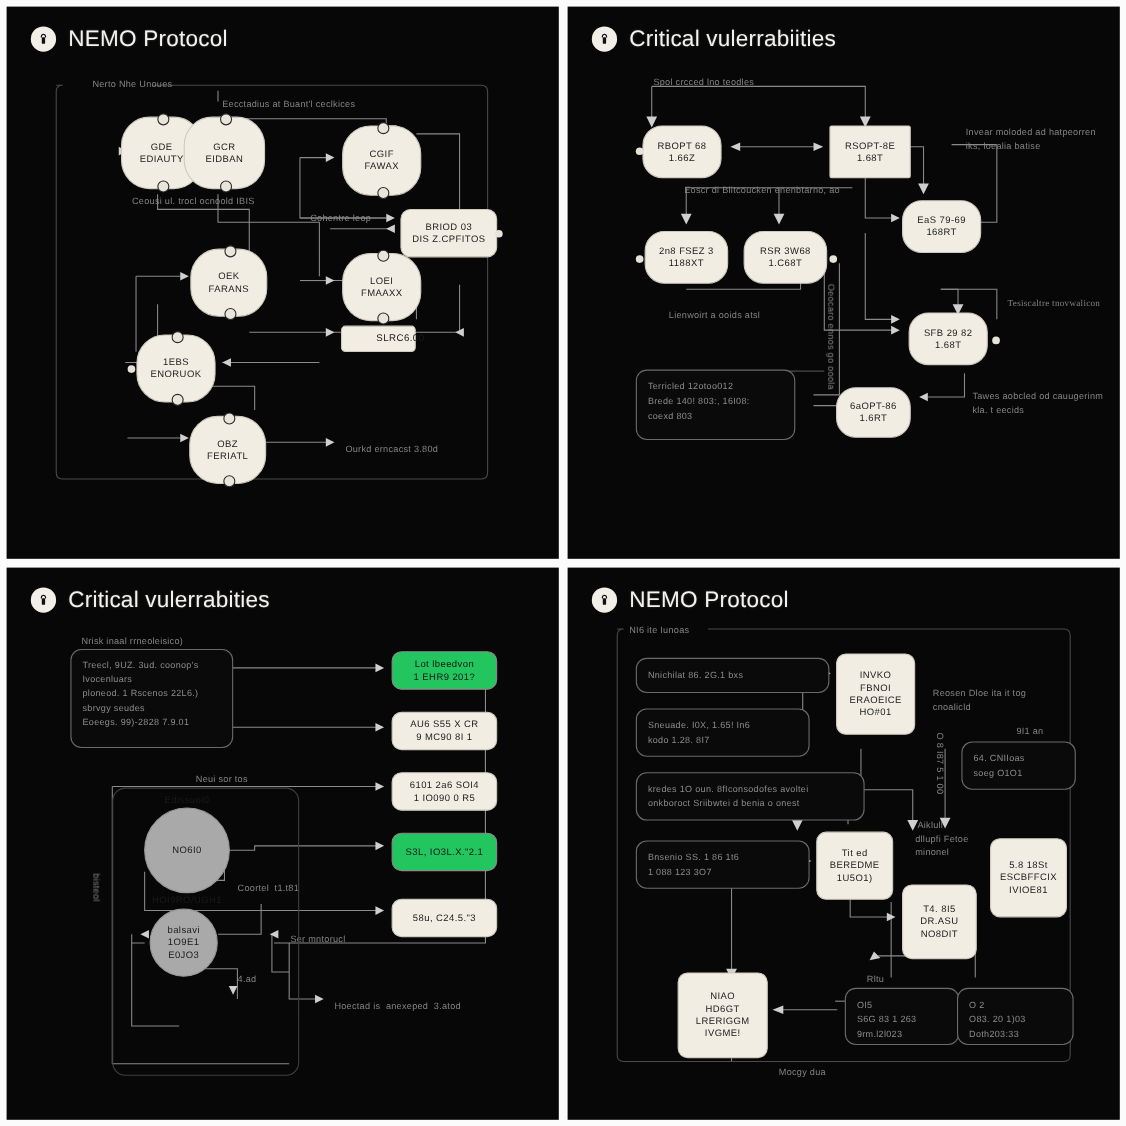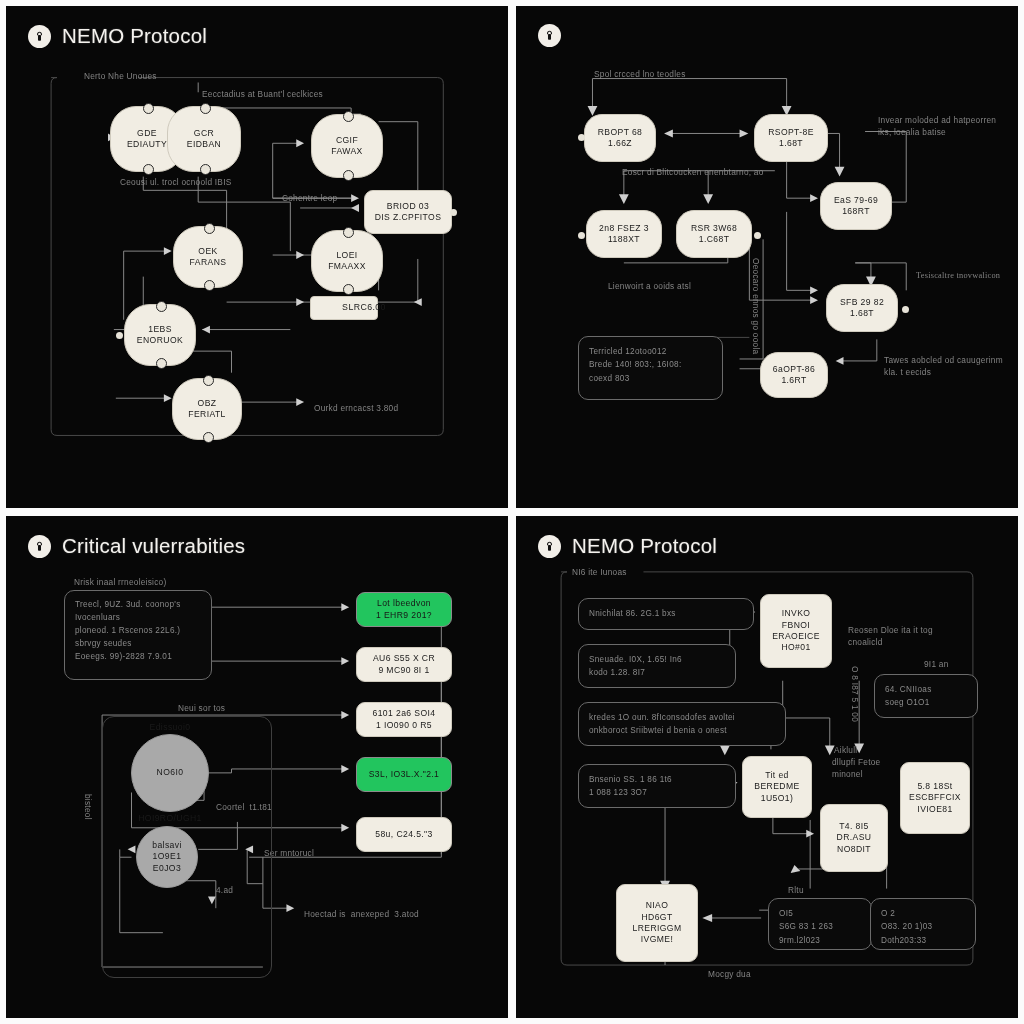--- a/index.html
+++ b/index.html
@@ -4,21 +4,21 @@
 <style>
   html,body{margin:0;padding:0;background:#ffffff;}
   body{width:1024px;height:1024px;overflow:hidden;font-family:"Liberation Sans",sans-serif;}
 
   .sheet{width:1024px;height:1024px;background:#fbfbfb;box-sizing:border-box;padding:6px;}
   .grid{width:1012px;height:1012px;display:grid;grid-template-columns:1fr 1fr;grid-template-rows:1fr 1fr;gap:8px;}
 
   .panel{position:relative;background:#070707;overflow:hidden;}
 
   
-  .phead{position:absolute;left:22px;top:18px;display:flex;align-items:flex-end;gap:11px;z-index:40;}
+  .phead{position:absolute;left:22px;top:18px;display:flex;align-items:flex-start;gap:11px;z-index:40;}
   .lockbadge{width:23px;height:23px;border-radius:50%;background:#f2efe9;display:flex;align-items:center;justify-content:center;flex:0 0 auto;}
   .lockbadge svg{display:block;}
   .ptitle{color:#f4f2ee;font-size:20.5px;letter-spacing:.2px;white-space:nowrap;text-shadow:0 0 2px rgba(255,255,255,.25);}
 
   
   .canvas{position:absolute;inset:0;}
   .canvas svg{position:absolute;inset:0;width:100%;height:100%;}
 
   
   .lbl{position:absolute;color:#8e8e8e;font-size:8.3px;line-height:1.45;letter-spacing:.25px;white-space:pre;
@@ -197,20 +197,21 @@
   </div>
 
   <div class="panel">
     <div class="phead">
       <span class="lockbadge">
         <svg width="13" height="13" viewBox="0 0 24 24">
               <path fill="#111" d="M12 3c-2.5 0-4.5 2-4.5 4.5v2h2v-2C9.5 6.1 10.6 5 12 5s2.5 1.1 2.5 2.5v2h2v-2C16.5 5 14.5 3 12 3z"></path>
               <rect x="9.2" y="9" width="5.6" height="11" rx="1.4" fill="#111"></rect>
             </svg>
       </span>
+      <span class="ptitle">Critical vulerrabiities</span>
     </div>
 
     <div class="canvas">
       <svg viewBox="0 0 512 512" preserveAspectRatio="none">
         <g fill="none" stroke="#8a8a8a" stroke-width="1">
           <path d="M78 74 V106 M78 74 H276 V106"></path>
           <path d="M158 130 H232"></path>
           <path d="M110 168 H264"></path>
           <path d="M110 168 V196 M196 168 V196"></path>
           <path d="M276 150 V196 H304"></path>
@@ -244,21 +245,21 @@
           <path d="M304 366 l8 4 l-8 4 z"></path>
         </g>
       </svg>
 
       <div class="node blob" style="left:68px;top:108px;width:72px;height:48px;border-radius:18px;">
         <span class="ln">RBOPT 68</span>
         <span class="ln">1.66Z</span>
       </div>
       <span class="dot" style="left:62px;top:128px;"></span>
 
-      <div class="node blob" style="left:238px;top:108px;width:74px;height:48px;border-radius:18px;">
+      <div class="node blob" style="left:238px;top:108px;width:74px;height:48px;border-radius:2px;">
         <span class="ln">RSOPT-8E</span>
         <span class="ln">1.68T</span>
       </div>
 
       <div class="node blob" style="left:304px;top:176px;width:72px;height:48px;border-radius:18px;">
         <span class="ln">EaS 79-69</span>
         <span class="ln">168RT</span>
       </div>
 
       <div class="node blob" style="left:70px;top:204px;width:76px;height:48px;border-radius:18px;">

